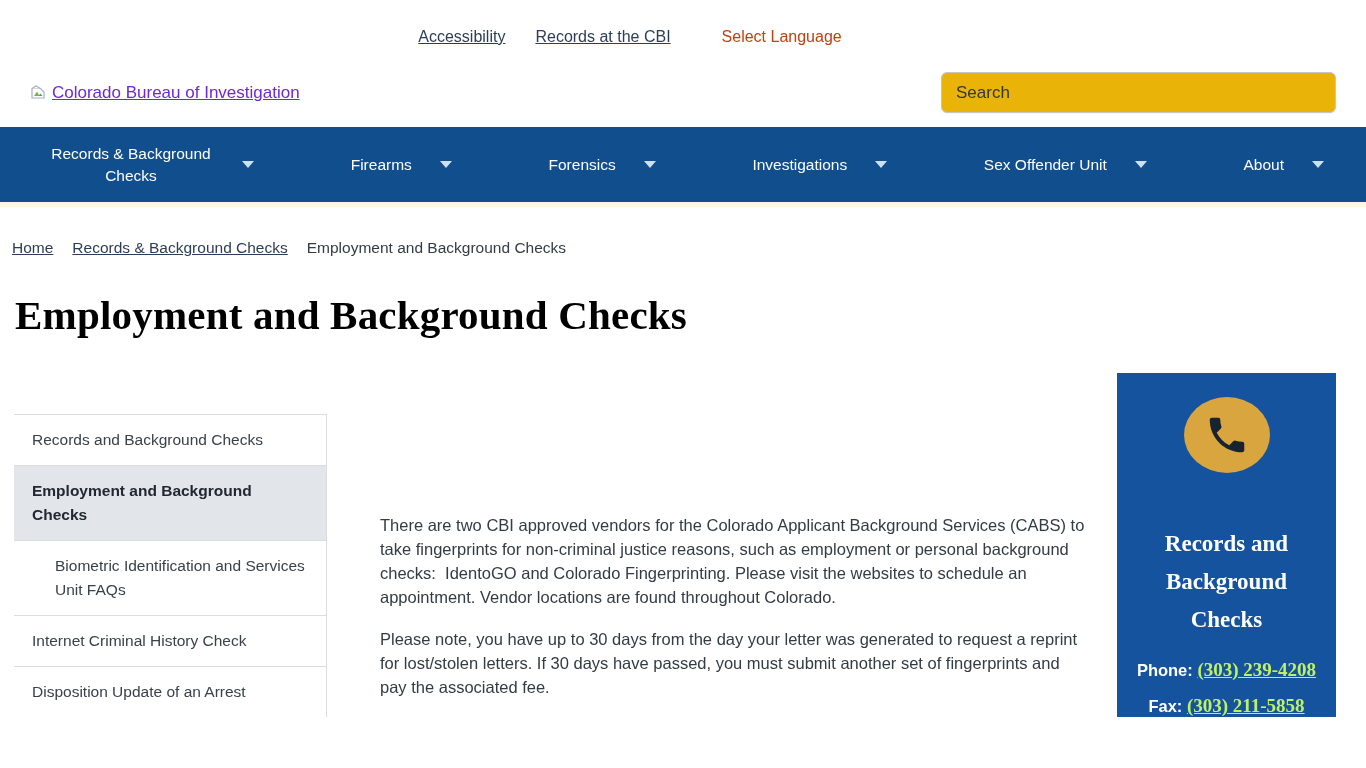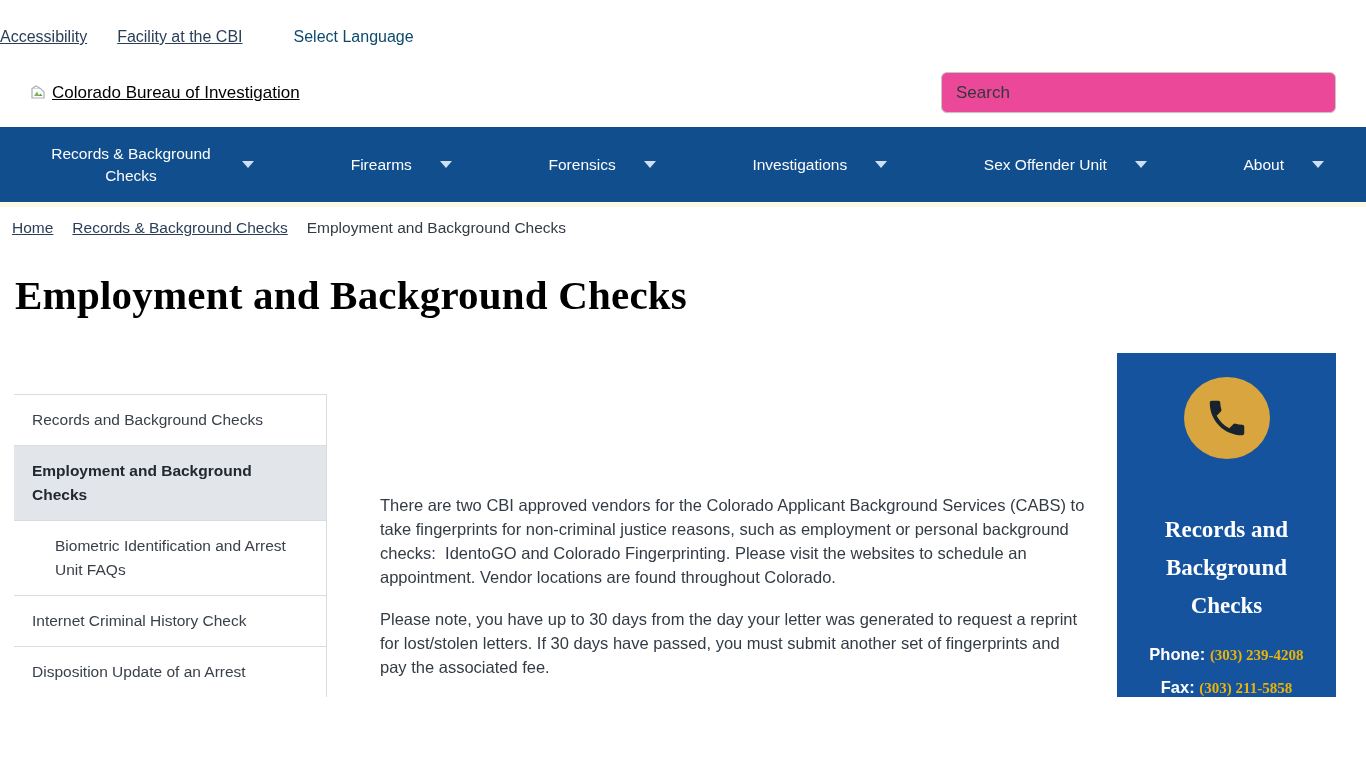--- a/index.html
+++ b/index.html
@@ -8,49 +8,49 @@
     --gold:#d9a53e;
     --link-navy:#2b3e58;
     --body-text:#333b44;
   }
   *{margin:0;padding:0;box-sizing:border-box;}
   html,body{width:1366px;height:768px;overflow:hidden;background:#ffffff;
     font-family:"Liberation Sans","DejaVu Sans",sans-serif;}
   a{cursor:pointer;}
 
   
-  .topbar{display:flex;justify-content:flex-start;align-items:center;
+  .topbar{display:flex;justify-content:center;align-items:center;
     gap:30px;padding:28px 106px 0 0;font-size:16px;color:var(--link-navy);}
   .topbar a{color:var(--link-navy);text-decoration:underline;}
-  .topbar .lang{margin-left:21px;text-decoration:none;color:#0c4a6e;}
+  .topbar .lang{margin-left:21px;text-decoration:none;color:#c2410c;}
 
   
   .header-row{display:flex;align-items:center;justify-content:space-between;
     padding:26px 30px 14px 31px;}
-  .logo-link{display:flex;align-items:center;gap:2px;color:#000000;
+  .logo-link{display:flex;align-items:center;gap:2px;color:#6d28d9;
     font-size:17px;text-decoration:underline;}
   .search-input{width:395px;height:41px;border:1px solid #c8c6c2;border-radius:6px;
-    background:#ec4899;padding:0 14px;font-size:17px;color:#2b2b2b;
+    background:#eab308;padding:0 14px;font-size:17px;color:#2b2b2b;
     font-family:"Liberation Sans",sans-serif;box-shadow:0 1px 2px rgba(0,0,0,.04);}
   .search-input::placeholder{color:#33373c;opacity:1;}
 
   
   .mainnav{height:80px;background:var(--nav-blue);display:flex;align-items:center;
     justify-content:space-between;padding:0 42px 0 48px;border-bottom:5px solid #fdf8e6;}
   .nav-item{display:flex;align-items:center;gap:28px;color:#fdfdfd;font-size:15.5px;
     line-height:22px;cursor:pointer;}
   .nav-item .lbl{text-align:center;}
   .nav-item:nth-child(1) .lbl{max-width:166px;}
   .nav-item:nth-child(2) .lbl{max-width:72px;}
   .nav-item:nth-child(6) .lbl{max-width:100px;}
   .caret{width:0;height:0;border-left:6px solid transparent;
     border-right:6px solid transparent;border-top:7px solid #cfe0f0;cursor:pointer;}
 
   
-  .breadcrumb{display:flex;align-items:center;gap:19px;padding:12px 0 0 12px;
+  .breadcrumb{display:flex;align-items:center;gap:19px;padding:32px 0 0 12px;
     font-size:15.5px;color:#333c44;}
   .breadcrumb a{color:var(--link-navy);text-decoration:underline;}
 
   
   .page-title{font-family:"Liberation Serif","DejaVu Serif",serif;font-weight:700;
     font-size:41px;color:#000;padding:34px 0 0 15px;letter-spacing:.2px;}
 
   
   .content{display:flex;align-items:flex-end;padding:26px 30px 0 14px;}
 
@@ -69,29 +69,29 @@
   
   .contact-card{width:219px;flex:none;background:var(--card-blue);height:344px;
     margin-top:8px;display:flex;flex-direction:column;align-items:center;
     text-align:center;padding:24px 10px 0 10px;}
   .phone-badge{width:86px;height:86px;border-radius:50%;background:var(--gold);
     display:flex;align-items:center;justify-content:center;}
   .card-title{font-family:"Liberation Serif","DejaVu Serif",serif;font-weight:700;
     font-size:23px;line-height:38px;color:#ffffff;margin-top:52px;max-width:150px;}
   .card-line{margin-top:20px;font-size:16.5px;font-weight:700;color:#ffffff;}
   .card-line:last-child{margin-top:14px;}
-  .card-line a{color:#eab308;
-    font-family:"Liberation Serif","DejaVu Serif",serif;font-size:15px;}
+  .card-line a{color:#bef264;text-decoration:underline;
+    font-family:"Liberation Serif","DejaVu Serif",serif;font-size:19px;}
 </style>
 </head>
 <body>
 
 <div class="topbar">
   <a>Accessibility</a>
-  <a>Facility at the CBI</a>
+  <a>Records at the CBI</a>
   <span class="lang">Select Language</span>
 </div>
 
 <div class="header-row">
   <a class="logo-link">
     <span style="display:inline-flex;">
       <svg width="19" height="16" viewBox="0 0 19 16">
         <path d="M1 3.5 L1 13 L13 13 L13 7 L9.5 3.5 Z" fill="#ffffff" stroke="#a9b0b8" stroke-width="1.2"></path>
         <path d="M1 3.5 L5 1 L9.5 3.5" fill="#ffffff" stroke="#a9b0b8" stroke-width="1.2"></path>
         <polygon points="3,11 6,6.5 8.5,11" fill="#7cb25f"></polygon>
@@ -136,21 +136,21 @@
   <span>Employment and Background Checks</span>
 </div>
 
 <h1 class="page-title">Employment and Background Checks</h1>
 
 <div class="content">
 
   <div class="side-menu">
     <div class="side-item">Records and Background Checks</div>
     <div class="side-item active">Employment and Background Checks</div>
-    <div class="side-item indent">Biometric Identification and Arrest Unit FAQs</div>
+    <div class="side-item indent">Biometric Identification and Services Unit FAQs</div>
     <div class="side-item">Internet Criminal History Check</div>
     <div class="side-item">Disposition Update of an Arrest</div>
   </div>
 
   <div class="main-text">
     <p>There are two CBI approved vendors for the Colorado Applicant Background Services (CABS) to take fingerprints for non-criminal justice reasons, such as employment or personal background checks:&nbsp; IdentoGO and Colorado Fingerprinting. Please visit the websites to schedule an appointment. Vendor locations are found throughout Colorado.</p>
     <p>Please note, you have up to 30 days from the day your letter was generated to request a reprint for lost/stolen letters. If 30 days have passed, you must submit another set of fingerprints and pay the associated fee.</p>
   </div>
 
   <div class="contact-card">

